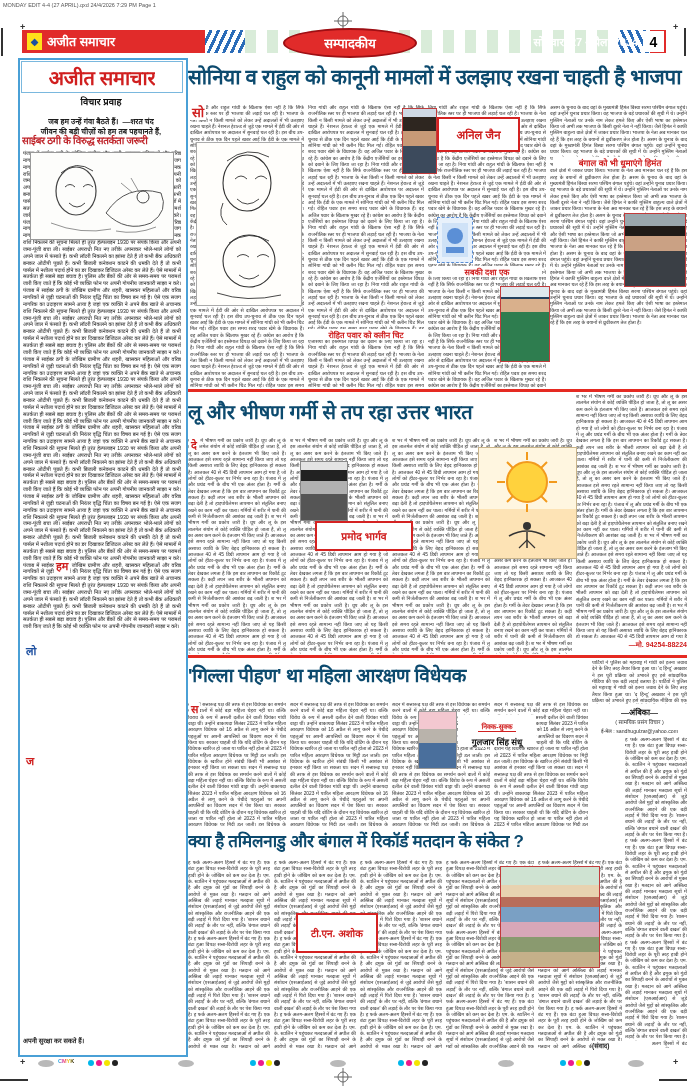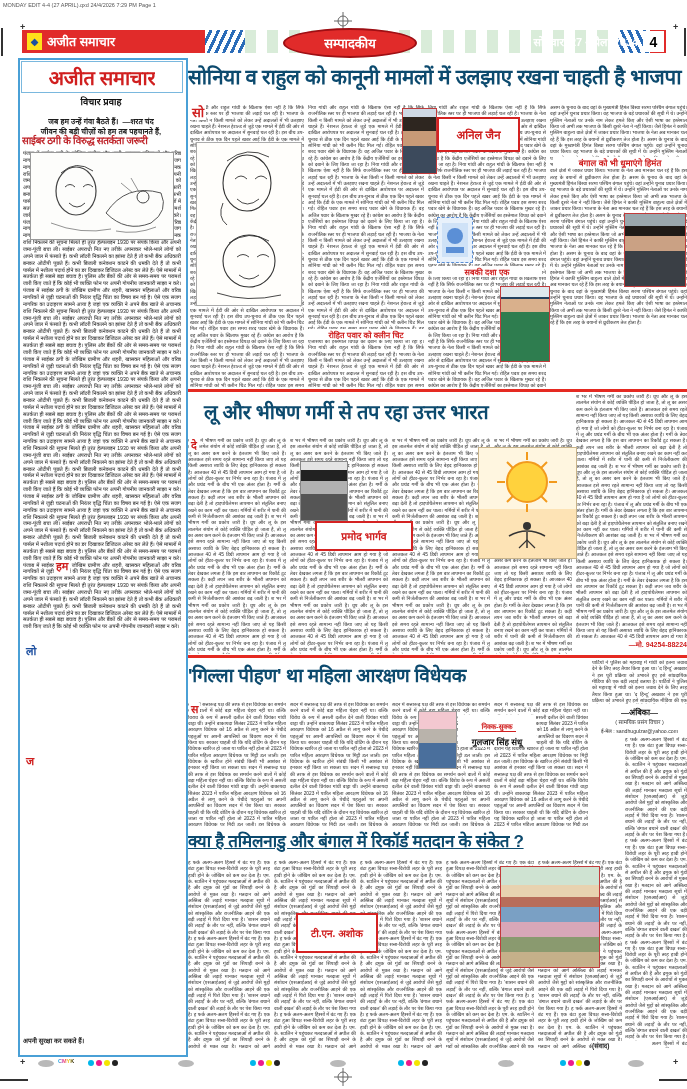--- a/index.html
+++ b/index.html
@@ -112,21 +112,21 @@
 </div>
 
 <div class="subhead" style="left:432px;top:266px;width:110px;font-size:8px;">सबकी दशा एक</div>
 <div class="photo" style="left:500px;top:286px;width:48px;height:74px;background:linear-gradient(180deg,#dfe9ee 0 14%,#23425f 10% 16%,#d9b08c 16% 34%,#2e7d4f 34% 100%);"></div>
 <div class="subhead" style="left:306px;top:329px;width:120px;font-size:8px;">रोहित पवार को क्लीन चिट</div>
 <div class="subhead" style="left:553px;top:157px;width:134px;font-size:8.5px;">बंगाल को भी धुमाएंगे हिमंत</div>
 <div class="photo" style="left:624px;top:213px;width:60px;height:72px;background:linear-gradient(180deg,#9aa7ad 0 16%,#1f1b18 16% 30%,#caa184 30% 52%,#3a3f45 52% 100%);"></div>
 
 <div class="rule" style="left:188px;top:389px;width:499px;"></div>
 
-<div class="hl" style="left:188px;top:398px;width:384px;font-size:20px;padding-left:16px;">लू और भीषण गर्मी से तप रहा उत्तर भारत</div>
+<div class="hl" style="left:188px;top:398px;width:384px;font-size:20px;">लू और भीषण गर्मी से तप रहा उत्तर भारत</div>
 
 <div class="col" style="left:188px;top:438px;width:98px;height:216px;">श भर में भीषण गर्मी का प्रकोप जारी है। धूप और लू के इस तालमेल संयोग से कोई व्यक्ति पीड़ित हो जाता है, तो लू का असर कम करने के इंतजाम भी किए जाते हैं। आजकल इसे समय रहते सामान्य नहीं किया जाए तो यह किसी असाध्य व्याधि के लिए बेहद हानिकारक हो सकता है। आजकल 40 से 45 डिग्री तापमान आम हो गया है जो लोगों को हीटर-कूलर पर निर्भर बना रहा है। पंजाब में लू और प्रचंड गर्मी के बीच भी एक अंतर होता है। गर्मी के तेवर देखकर लगता है कि इस बार तापमान का रिकॉर्ड टूट सकता है। कड़ी तपन जब शरीर के भीतरी तापमान को बढ़ा देती है तो हाइपोथैलेमस तापमान को संतुलित बनाए रखने का काम नहीं कर पाता। गर्मियों में शरीर में पानी की कमी से निर्जलीकरण की आशंका बढ़ जाती है।  श भर में भीषण गर्मी का प्रकोप जारी है। धूप और लू के इस तालमेल संयोग से कोई व्यक्ति पीड़ित हो जाता है, तो लू का असर कम करने के इंतजाम भी किए जाते हैं। आजकल इसे समय रहते सामान्य नहीं किया जाए तो यह किसी असाध्य व्याधि के लिए बेहद हानिकारक हो सकता है। आजकल 40 से 45 डिग्री तापमान आम हो गया है जो लोगों को हीटर-कूलर पर निर्भर बना रहा है। पंजाब में लू और प्रचंड गर्मी के बीच भी एक अंतर होता है। गर्मी के तेवर देखकर लगता है कि इस बार तापमान का रिकॉर्ड टूट सकता है। कड़ी तपन जब शरीर के भीतरी तापमान को बढ़ा देती है तो हाइपोथैलेमस तापमान को संतुलित बनाए रखने का काम नहीं कर पाता। गर्मियों में शरीर में पानी की कमी से निर्जलीकरण की आशंका बढ़ जाती है।  श भर में भीषण गर्मी का प्रकोप जारी है। धूप और लू के इस तालमेल संयोग से कोई व्यक्ति पीड़ित हो जाता है, तो लू का असर कम करने के इंतजाम भी किए जाते हैं। आजकल इसे समय रहते सामान्य नहीं किया जाए तो यह किसी असाध्य व्याधि के लिए बेहद हानिकारक हो सकता है। आजकल 40 से 45 डिग्री तापमान आम हो गया है जो लोगों को हीटर-कूलर पर निर्भर बना रहा है। पंजाब में लू और प्रचंड गर्मी के बीच भी एक अंतर होता है। गर्मी के तेवर देखकर लगता है कि इस बार तापमान का रिकॉर्ड टूट सकता है। कड़ी तपन जब शरीर के भीतरी तापमान को बढ़ा देती है तो हाइपोथैलेमस तापमान को संतुलित बनाए रखने का काम नहीं कर पाता। गर्मियों में शरीर में पानी की कमी से निर्जलीकरण की आशंका बढ़ जाती है।  श भर में भीषण गर्मी का प्रकोप जारी है। धूप और लू के इस तालमेल संयोग से कोई व्यक्ति पीड़ित हो जाता है, तो लू का असर कम करने के इंतजाम भी किए जाते हैं। आजकल इसे समय रहते सामान्य नहीं किया जाए तो यह किसी असाध्य व्याधि के लिए बेहद हानिकारक हो सकता है। आजकल 40 से 45 डिग्री तापमान आम हो गया है जो लोगों को हीटर-कूलर पर निर्भर बना रहा है। पंजाब में लू और प्रचंड गर्मी के बीच भी एक अंतर होता है। गर्मी के तेवर देखकर लगता है कि इस बार तापमान का रिकॉर्ड टूट सकता है। कड़ी तपन जब शरीर के भीतरी तापमान को बढ़ा देती है तो हाइपोथैलेमस तापमान को संतुलित बनाए रखने का काम नहीं कर पाता। गर्मियों में शरीर में पानी की कमी से निर्जलीकरण की आशंका बढ़ जाती है।  श भर में भीषण गर्मी का प्रकोप जारी है। धूप और लू के इस तालमेल संयोग से कोई व्यक्ति पीड़ित हो जाता है, तो लू का असर कम करने के इंतजाम भी किए जाते हैं। आजकल इसे समय रहते सामान्य नहीं किया जाए तो यह किसी असाध्य व्याधि के लिए बेहद हानिकारक हो सकता है। आजकल 40 से 45 डिग्री तापमान आम हो गया है जो लोगों को हीटर-कूलर पर निर्भर बना रहा है। पंजाब में लू और प्रचंड गर्मी के बीच भी एक अंतर होता है। गर्मी के तेवर देखकर लगता है कि इस बार तापमान का रिकॉर्ड टूट सकता है। कड़ी तपन जब शरीर के भीतरी तापमान को बढ़ा देती है तो हाइपोथैलेमस तापमान को संतुलित बनाए रखने का काम नहीं कर पाता। गर्मियों में शरीर में पानी की कमी से निर्जलीकरण की आशंका बढ़ जाती है।  </div>
 <div class="col" style="left:290px;top:438px;width:98px;height:216px;">श भर में भीषण गर्मी का प्रकोप जारी है। धूप और लू के इस तालमेल संयोग से कोई व्यक्ति पीड़ित हो जाता है, तो लू का असर कम करने के इंतजाम भी किए जाते हैं। आजकल इसे समय रहते सामान्य नहीं किया जाए तो यह किसी असाध्य व्याधि के लिए बेहद हानिकारक हो सकता है। आजकल 40 से 45 डिग्री तापमान आम हो गया है जो लोगों को हीटर-कूलर पर निर्भर बना रहा है। पंजाब में लू और प्रचंड गर्मी के बीच भी एक अंतर होता है। गर्मी के तेवर देखकर लगता है कि इस बार तापमान का रिकॉर्ड टूट सकता है। कड़ी तपन जब शरीर के भीतरी तापमान को बढ़ा देती है तो हाइपोथैलेमस तापमान को संतुलित बनाए रखने का काम नहीं कर पाता। गर्मियों में शरीर में पानी की कमी से निर्जलीकरण की आशंका बढ़ जाती है।  श भर में भीषण गर्मी का प्रकोप जारी है। धूप और लू के इस तालमेल संयोग से कोई व्यक्ति पीड़ित हो जाता है, तो लू का असर कम करने के इंतजाम भी किए जाते हैं। आजकल इसे समय रहते सामान्य नहीं किया जाए तो यह किसी असाध्य व्याधि के लिए बेहद हानिकारक हो सकता है। आजकल 40 से 45 डिग्री तापमान आम हो गया है जो लोगों को हीटर-कूलर पर निर्भर बना रहा है। पंजाब में लू और प्रचंड गर्मी के बीच भी एक अंतर होता है। गर्मी के तेवर देखकर लगता है कि इस बार तापमान का रिकॉर्ड टूट सकता है। कड़ी तपन जब शरीर के भीतरी तापमान को बढ़ा देती है तो हाइपोथैलेमस तापमान को संतुलित बनाए रखने का काम नहीं कर पाता। गर्मियों में शरीर में पानी की कमी से निर्जलीकरण की आशंका बढ़ जाती है।  श भर में भीषण गर्मी का प्रकोप जारी है। धूप और लू के इस तालमेल संयोग से कोई व्यक्ति पीड़ित हो जाता है, तो लू का असर कम करने के इंतजाम भी किए जाते हैं। आजकल इसे समय रहते सामान्य नहीं किया जाए तो यह किसी असाध्य व्याधि के लिए बेहद हानिकारक हो सकता है। आजकल 40 से 45 डिग्री तापमान आम हो गया है जो लोगों को हीटर-कूलर पर निर्भर बना रहा है। पंजाब में लू और प्रचंड गर्मी के बीच भी एक अंतर होता है। गर्मी के तेवर देखकर लगता है कि इस बार तापमान का रिकॉर्ड टूट सकता है। कड़ी तपन जब शरीर के भीतरी तापमान को बढ़ा देती है तो हाइपोथैलेमस तापमान को संतुलित बनाए रखने का काम नहीं कर पाता। गर्मियों में शरीर में पानी की कमी से निर्जलीकरण की आशंका बढ़ जाती है।  श भर में भीषण गर्मी का प्रकोप जारी है। धूप और लू के इस तालमेल संयोग से कोई व्यक्ति पीड़ित हो जाता है, तो लू का असर कम करने के इंतजाम भी किए जाते हैं। आजकल इसे समय रहते सामान्य नहीं किया जाए तो यह किसी असाध्य व्याधि के लिए बेहद हानिकारक हो सकता है। आजकल 40 से 45 डिग्री तापमान आम हो गया है जो लोगों को हीटर-कूलर पर निर्भर बना रहा है। पंजाब में लू और प्रचंड गर्मी के बीच भी एक अंतर होता है। गर्मी के तेवर देखकर लगता है कि इस बार तापमान का रिकॉर्ड टूट सकता है। कड़ी तपन जब शरीर के भीतरी तापमान को बढ़ा देती है तो हाइपोथैलेमस तापमान को संतुलित बनाए रखने का काम नहीं कर पाता। गर्मियों में शरीर में पानी की कमी से निर्जलीकरण की आशंका बढ़ जाती है।  श भर में भीषण गर्मी का प्रकोप जारी है। धूप और लू के इस तालमेल संयोग से कोई व्यक्ति पीड़ित हो जाता है, तो लू का असर कम करने के इंतजाम भी किए जाते हैं। आजकल इसे समय रहते सामान्य नहीं किया जाए तो यह किसी असाध्य व्याधि के लिए बेहद हानिकारक हो सकता है। आजकल 40 से 45 डिग्री तापमान आम हो गया है जो लोगों को हीटर-कूलर पर निर्भर बना रहा है। पंजाब में लू और प्रचंड गर्मी के बीच भी एक अंतर होता है। गर्मी के तेवर देखकर लगता है कि इस बार तापमान का रिकॉर्ड टूट सकता है। कड़ी तपन जब शरीर के भीतरी तापमान को बढ़ा देती है तो हाइपोथैलेमस तापमान को संतुलित बनाए रखने का काम नहीं कर पाता। गर्मियों में शरीर में पानी की कमी से निर्जलीकरण की आशंका बढ़ जाती है।  </div>
 <div class="col" style="left:392px;top:438px;width:98px;height:216px;">श भर में भीषण गर्मी का प्रकोप जारी है। धूप और लू के इस तालमेल संयोग से कोई व्यक्ति पीड़ित हो जाता है, तो लू का असर कम करने के इंतजाम भी किए जाते हैं। आजकल इसे समय रहते सामान्य नहीं किया जाए तो यह किसी असाध्य व्याधि के लिए बेहद हानिकारक हो सकता है। आजकल 40 से 45 डिग्री तापमान आम हो गया है जो लोगों को हीटर-कूलर पर निर्भर बना रहा है। पंजाब में लू और प्रचंड गर्मी के बीच भी एक अंतर होता है। गर्मी के तेवर देखकर लगता है कि इस बार तापमान का रिकॉर्ड टूट सकता है। कड़ी तपन जब शरीर के भीतरी तापमान को बढ़ा देती है तो हाइपोथैलेमस तापमान को संतुलित बनाए रखने का काम नहीं कर पाता। गर्मियों में शरीर में पानी की कमी से निर्जलीकरण की आशंका बढ़ जाती है।  श भर में भीषण गर्मी का प्रकोप जारी है। धूप और लू के इस तालमेल संयोग से कोई व्यक्ति पीड़ित हो जाता है, तो लू का असर कम करने के इंतजाम भी किए जाते हैं। आजकल इसे समय रहते सामान्य नहीं किया जाए तो यह किसी असाध्य व्याधि के लिए बेहद हानिकारक हो सकता है। आजकल 40 से 45 डिग्री तापमान आम हो गया है जो लोगों को हीटर-कूलर पर निर्भर बना रहा है। पंजाब में लू और प्रचंड गर्मी के बीच भी एक अंतर होता है। गर्मी के तेवर देखकर लगता है कि इस बार तापमान का रिकॉर्ड टूट सकता है। कड़ी तपन जब शरीर के भीतरी तापमान को बढ़ा देती है तो हाइपोथैलेमस तापमान को संतुलित बनाए रखने का काम नहीं कर पाता। गर्मियों में शरीर में पानी की कमी से निर्जलीकरण की आशंका बढ़ जाती है।  श भर में भीषण गर्मी का प्रकोप जारी है। धूप और लू के इस तालमेल संयोग से कोई व्यक्ति पीड़ित हो जाता है, तो लू का असर कम करने के इंतजाम भी किए जाते हैं। आजकल इसे समय रहते सामान्य नहीं किया जाए तो यह किसी असाध्य व्याधि के लिए बेहद हानिकारक हो सकता है। आजकल 40 से 45 डिग्री तापमान आम हो गया है जो लोगों को हीटर-कूलर पर निर्भर बना रहा है। पंजाब में लू और प्रचंड गर्मी के बीच भी एक अंतर होता है। गर्मी के तेवर देखकर लगता है कि इस बार तापमान का रिकॉर्ड टूट सकता है। कड़ी तपन जब शरीर के भीतरी तापमान को बढ़ा देती है तो हाइपोथैलेमस तापमान को संतुलित बनाए रखने का काम नहीं कर पाता। गर्मियों में शरीर में पानी की कमी से निर्जलीकरण की आशंका बढ़ जाती है।  श भर में भीषण गर्मी का प्रकोप जारी है। धूप और लू के इस तालमेल संयोग से कोई व्यक्ति पीड़ित हो जाता है, तो लू का असर कम करने के इंतजाम भी किए जाते हैं। आजकल इसे समय रहते सामान्य नहीं किया जाए तो यह किसी असाध्य व्याधि के लिए बेहद हानिकारक हो सकता है। आजकल 40 से 45 डिग्री तापमान आम हो गया है जो लोगों को हीटर-कूलर पर निर्भर बना रहा है। पंजाब में लू और प्रचंड गर्मी के बीच भी एक अंतर होता है। गर्मी के तेवर देखकर लगता है कि इस बार तापमान का रिकॉर्ड टूट सकता है। कड़ी तपन जब शरीर के भीतरी तापमान को बढ़ा देती है तो हाइपोथैलेमस तापमान को संतुलित बनाए रखने का काम नहीं कर पाता। गर्मियों में शरीर में पानी की कमी से निर्जलीकरण की आशंका बढ़ जाती है।  श भर में भीषण गर्मी का प्रकोप जारी है। धूप और लू के इस तालमेल संयोग से कोई व्यक्ति पीड़ित हो जाता है, तो लू का असर कम करने के इंतजाम भी किए जाते हैं। आजकल इसे समय रहते सामान्य नहीं किया जाए तो यह किसी असाध्य व्याधि के लिए बेहद हानिकारक हो सकता है। आजकल 40 से 45 डिग्री तापमान आम हो गया है जो लोगों को हीटर-कूलर पर निर्भर बना रहा है। पंजाब में लू और प्रचंड गर्मी के बीच भी एक अंतर होता है। गर्मी के तेवर देखकर लगता है कि इस बार तापमान का रिकॉर्ड टूट सकता है। कड़ी तपन जब शरीर के भीतरी तापमान को बढ़ा देती है तो हाइपोथैलेमस तापमान को संतुलित बनाए रखने का काम नहीं कर पाता। गर्मियों में शरीर में पानी की कमी से निर्जलीकरण की आशंका बढ़ जाती है।  </div>
 <div class="col" style="left:494px;top:438px;width:78px;height:216px;">श भर में भीषण गर्मी का प्रकोप जारी है। धूप और लू के इस तालमेल संयोग से कोई व्यक्ति पीड़ित हो जाता है, तो लू का असर कम करने के इंतजाम भी किए जाते हैं। आजकल इसे समय रहते सामान्य नहीं किया जाए तो यह किसी असाध्य व्याधि के लिए बेहद हानिकारक हो सकता है। आजकल 40 से 45 डिग्री तापमान आम हो गया है जो लोगों को हीटर-कूलर पर निर्भर बना रहा है। पंजाब में लू और प्रचंड गर्मी के बीच भी एक अंतर होता है। गर्मी के तेवर देखकर लगता है कि इस बार तापमान का रिकॉर्ड टूट सकता है। कड़ी तपन जब शरीर के भीतरी तापमान को बढ़ा देती है तो हाइपोथैलेमस तापमान को संतुलित बनाए रखने का काम नहीं कर पाता। गर्मियों में शरीर में पानी की कमी से निर्जलीकरण की आशंका बढ़ जाती है।  श भर में भीषण गर्मी का प्रकोप जारी है। धूप और लू के इस तालमेल संयोग से कोई व्यक्ति पीड़ित हो जाता है, तो लू का असर कम करने के इंतजाम भी किए जाते हैं। आजकल इसे समय रहते सामान्य नहीं किया जाए तो यह किसी असाध्य व्याधि के लिए बेहद हानिकारक हो सकता है। आजकल 40 से 45 डिग्री तापमान आम हो गया है जो लोगों को हीटर-कूलर पर निर्भर बना रहा है। पंजाब में लू और प्रचंड गर्मी के बीच भी एक अंतर होता है। गर्मी के तेवर देखकर लगता है कि इस बार तापमान का रिकॉर्ड टूट सकता है। कड़ी तपन जब शरीर के भीतरी तापमान को बढ़ा देती है तो हाइपोथैलेमस तापमान को संतुलित बनाए रखने का काम नहीं कर पाता। गर्मियों में शरीर में पानी की कमी से निर्जलीकरण की आशंका बढ़ जाती है।  श भर में भीषण गर्मी का प्रकोप जारी है। धूप और लू के इस तालमेल संयोग से कोई व्यक्ति पीड़ित हो जाता है, तो लू का असर कम करने के इंतजाम भी किए जाते हैं। आजकल इसे समय रहते सामान्य नहीं किया जाए तो यह किसी असाध्य व्याधि के लिए बेहद हानिकारक हो सकता है। आजकल 40 से 45 डिग्री तापमान आम हो गया है जो लोगों को हीटर-कूलर पर निर्भर बना रहा है। पंजाब में लू और प्रचंड गर्मी के बीच भी एक अंतर होता है। गर्मी के तेवर देखकर लगता है कि इस बार तापमान का रिकॉर्ड टूट सकता है। कड़ी तपन जब शरीर के भीतरी तापमान को बढ़ा देती है तो हाइपोथैलेमस तापमान को संतुलित बनाए रखने का काम नहीं कर पाता। गर्मियों में शरीर में पानी की कमी से निर्जलीकरण की आशंका बढ़ जाती है।  श भर में भीषण गर्मी का प्रकोप जारी है। धूप और लू के इस तालमेल संयोग से कोई व्यक्ति पीड़ित हो जाता है, तो लू का असर कम करने के इंतजाम भी किए जाते हैं। आजकल इसे समय रहते सामान्य नहीं किया जाए तो यह किसी असाध्य व्याधि के लिए बेहद हानिकारक हो सकता है। आजकल 40 से 45 डिग्री तापमान आम हो गया है जो लोगों को हीटर-कूलर पर निर्भर बना रहा है। पंजाब में लू और प्रचंड गर्मी के बीच भी एक अंतर होता है। गर्मी के तेवर देखकर लगता है कि इस बार तापमान का रिकॉर्ड टूट सकता है। कड़ी तपन जब शरीर के भीतरी तापमान को बढ़ा देती है तो हाइपोथैलेमस तापमान को संतुलित बनाए रखने का काम नहीं कर पाता। गर्मियों में शरीर में पानी की कमी से निर्जलीकरण की आशंका बढ़ जाती है।  श भर में भीषण गर्मी का प्रकोप जारी है। धूप और लू के इस तालमेल संयोग से कोई व्यक्ति पीड़ित हो जाता है, तो लू का असर कम करने के इंतजाम भी किए जाते हैं। आजकल इसे समय रहते सामान्य नहीं किया जाए तो यह किसी असाध्य व्याधि के लिए बेहद हानिकारक हो सकता है। आजकल 40 से 45 डिग्री तापमान आम हो गया है जो लोगों को हीटर-कूलर पर निर्भर बना रहा है। पंजाब में लू और प्रचंड गर्मी के बीच भी एक अंतर होता है। गर्मी के तेवर देखकर लगता है कि इस बार तापमान का रिकॉर्ड टूट सकता है। कड़ी तपन जब शरीर के भीतरी तापमान को बढ़ा देती है तो हाइपोथैलेमस तापमान को संतुलित बनाए रखने का काम नहीं कर पाता। गर्मियों में शरीर में पानी की कमी से निर्जलीकरण की आशंका बढ़ जाती है।  </div>
 <div class="col" style="left:576px;top:394px;width:111px;height:244px;">श भर में भीषण गर्मी का प्रकोप जारी है। धूप और लू के इस तालमेल संयोग से कोई व्यक्ति पीड़ित हो जाता है, तो लू का असर कम करने के इंतजाम भी किए जाते हैं। आजकल इसे समय रहते सामान्य नहीं किया जाए तो यह किसी असाध्य व्याधि के लिए बेहद हानिकारक हो सकता है। आजकल 40 से 45 डिग्री तापमान आम हो गया है जो लोगों को हीटर-कूलर पर निर्भर बना रहा है। पंजाब में लू और प्रचंड गर्मी के बीच भी एक अंतर होता है। गर्मी के तेवर देखकर लगता है कि इस बार तापमान का रिकॉर्ड टूट सकता है। कड़ी तपन जब शरीर के भीतरी तापमान को बढ़ा देती है तो हाइपोथैलेमस तापमान को संतुलित बनाए रखने का काम नहीं कर पाता। गर्मियों में शरीर में पानी की कमी से निर्जलीकरण की आशंका बढ़ जाती है।  श भर में भीषण गर्मी का प्रकोप जारी है। धूप और लू के इस तालमेल संयोग से कोई व्यक्ति पीड़ित हो जाता है, तो लू का असर कम करने के इंतजाम भी किए जाते हैं। आजकल इसे समय रहते सामान्य नहीं किया जाए तो यह किसी असाध्य व्याधि के लिए बेहद हानिकारक हो सकता है। आजकल 40 से 45 डिग्री तापमान आम हो गया है जो लोगों को हीटर-कूलर पर निर्भर बना रहा है। पंजाब में लू और प्रचंड गर्मी के बीच भी एक अंतर होता है। गर्मी के तेवर देखकर लगता है कि इस बार तापमान का रिकॉर्ड टूट सकता है। कड़ी तपन जब शरीर के भीतरी तापमान को बढ़ा देती है तो हाइपोथैलेमस तापमान को संतुलित बनाए रखने का काम नहीं कर पाता। गर्मियों में शरीर में पानी की कमी से निर्जलीकरण की आशंका बढ़ जाती है।  श भर में भीषण गर्मी का प्रकोप जारी है। धूप और लू के इस तालमेल संयोग से कोई व्यक्ति पीड़ित हो जाता है, तो लू का असर कम करने के इंतजाम भी किए जाते हैं। आजकल इसे समय रहते सामान्य नहीं किया जाए तो यह किसी असाध्य व्याधि के लिए बेहद हानिकारक हो सकता है। आजकल 40 से 45 डिग्री तापमान आम हो गया है जो लोगों को हीटर-कूलर पर निर्भर बना रहा है। पंजाब में लू और प्रचंड गर्मी के बीच भी एक अंतर होता है। गर्मी के तेवर देखकर लगता है कि इस बार तापमान का रिकॉर्ड टूट सकता है। कड़ी तपन जब शरीर के भीतरी तापमान को बढ़ा देती है तो हाइपोथैलेमस तापमान को संतुलित बनाए रखने का काम नहीं कर पाता। गर्मियों में शरीर में पानी की कमी से निर्जलीकरण की आशंका बढ़ जाती है।  श भर में भीषण गर्मी का प्रकोप जारी है। धूप और लू के इस तालमेल संयोग से कोई व्यक्ति पीड़ित हो जाता है, तो लू का असर कम करने के इंतजाम भी किए जाते हैं। आजकल इसे समय रहते सामान्य नहीं किया जाए तो यह किसी असाध्य व्याधि के लिए बेहद हानिकारक हो सकता है। आजकल 40 से 45 डिग्री तापमान आम हो गया है जो लोगों को हीटर-कूलर पर निर्भर बना रहा है। पंजाब में लू और प्रचंड गर्मी के बीच भी एक अंतर होता है। गर्मी के तेवर देखकर लगता है कि इस बार तापमान का रिकॉर्ड टूट सकता है। कड़ी तपन जब शरीर के भीतरी तापमान को बढ़ा देती है तो हाइपोथैलेमस तापमान को संतुलित बनाए रखने का काम नहीं कर पाता। गर्मियों में शरीर में पानी की कमी से निर्जलीकरण की आशंका बढ़ जाती है।  श भर में भीषण गर्मी का प्रकोप जारी है। धूप और लू के इस तालमेल संयोग से कोई व्यक्ति पीड़ित हो जाता है, तो लू का असर कम करने के इंतजाम भी किए जाते हैं। आजकल इसे समय रहते सामान्य नहीं किया जाए तो यह किसी असाध्य व्याधि के लिए बेहद हानिकारक हो सकता है। आजकल 40 से 45 डिग्री तापमान आम हो गया है जो लोगों को हीटर-कूलर पर निर्भर बना रहा है। पंजाब में लू और प्रचंड गर्मी के बीच भी एक अंतर होता है। गर्मी के तेवर देखकर लगता है कि इस बार तापमान का रिकॉर्ड टूट सकता है। कड़ी तपन जब शरीर के भीतरी तापमान को बढ़ा देती है तो हाइपोथैलेमस तापमान को संतुलित बनाए रखने का काम नहीं कर पाता। गर्मियों में शरीर में पानी की कमी से निर्जलीकरण की आशंका बढ़ जाती है।  श भर में भीषण गर्मी का प्रकोप जारी है। धूप और लू के इस तालमेल संयोग से कोई व्यक्ति पीड़ित हो जाता है, तो लू का असर कम करने के इंतजाम भी किए जाते हैं। आजकल इसे समय रहते सामान्य नहीं किया जाए तो यह किसी असाध्य व्याधि के लिए बेहद हानिकारक हो सकता है। आजकल 40 से 45 डिग्री तापमान आम हो गया है जो लोगों को हीटर-कूलर पर निर्भर बना रहा है। पंजाब में लू और प्रचंड गर्मी के बीच भी एक अंतर होता है। गर्मी के तेवर देखकर लगता है कि इस बार तापमान का रिकॉर्ड टूट सकता है। कड़ी तपन जब शरीर के भीतरी तापमान को बढ़ा देती है तो हाइपोथैलेमस तापमान को संतुलित बनाए रखने का काम नहीं कर पाता। गर्मियों में शरीर में पानी की कमी से निर्जलीकरण की आशंका बढ़ जाती है।  </div>
 
 <span class="dropcap" style="left:189px;top:439px;">दे</span>
 <div class="photo" style="left:300px;top:461px;width:46px;height:58px;border-color:#888;background:linear-gradient(180deg,#e4e4e4 0 14%,#222 14% 32%,#b9b0a6 32% 56%,#555 56% 100%);filter:grayscale(1);"></div>
 <div class="bylinebox" style="left:294px;top:521px;width:94px;height:26px;font-size:10.5px;margin-left:21px;">
@@ -168,21 +168,21 @@
 <div class="abs" style="left:458px;top:715px;width:78px;background:#fff;text-align:center;">
   <div style="color:#d01f1f;font-size:7px;font-weight:bold;border-bottom:1px solid #d01f1f;display:inline-block;padding:0 3px;">निक्क-सुक्क</div>
   <div style="font-weight:800;font-size:8.5px;color:#111;margin-top:3px;">गुलजार सिंह संधू</div>
 </div>
 
 <div class="col" style="left:592px;top:660px;width:95px;height:44px;">पार्टियों ने पुलिस को महाराष्ट्र में गांधी को इतना जवाब देने के लिए तरह तैयार किया हुआ था। 'द हिन्दू' अखबार ने इस पूरी प्रक्रिया को उभारते हुए इसे सांप्रदायिक मीडिया की एक बड़ी लड़ाई बताया है।  पार्टियों ने पुलिस को महाराष्ट्र में गांधी को इतना जवाब देने के लिए तरह तैयार किया हुआ था। 'द हिन्दू' अखबार ने इस पूरी प्रक्रिया को उभारते हुए इसे सांप्रदायिक मीडिया की एक बड़ी लड़ाई बताया है।  पार्टियों ने पुलिस को महाराष्ट्र में गांधी को इतना जवाब देने के लिए तरह तैयार किया हुआ था। 'द हिन्दू' अखबार ने इस पूरी प्रक्रिया को उभारते हुए इसे सांप्रदायिक मीडिया की एक बड़ी लड़ाई बताया है।  </div>
 <div class="abs" style="left:592px;top:706px;width:95px;text-align:center;font-weight:800;font-size:8px;color:#111;">—अंबिका—</div>
 <div class="abs" style="left:592px;top:718px;width:95px;text-align:center;font-size:5.5px;color:#333;">( सामयिक प्रसंग विचार )</div>
 <div class="abs" style="left:592px;top:727px;width:95px;text-align:center;font-size:5.2px;color:#333;">ई-मेल : sandhugulzar@yahoo.com</div>
 
-<div class="hl" style="left:188px;top:829px;width:460px;font-size:17px;text-decoration:underline;">क्या है तमिलनाडु और बंगाल में रिकॉर्ड मतदान के संकेत ?</div>
+<div class="hl" style="left:188px;top:829px;width:460px;font-size:17px;">क्या है तमिलनाडु और बंगाल में रिकॉर्ड मतदान के संकेत ?</div>
 
 <div class="col" style="left:188px;top:860px;width:82px;height:188px;">ह फर्क अलग-अलग हिस्सों में बंट गए हैं। एक बंटा हुआ विपक्ष सत्ता-विरोधी लहर के पूरी तरह हावी होने के जोखिम को कम कर देता है। एम. के. स्टालिन ने पहुंचकर मतदाताओं से अपील की है और द्रमुक को गुंडों का सिपाही बनने के आरोपों से मुक्त रखा है। मतदान को आगे अस्तित्व की लड़ाई मानकर मतदाता सूचों में संशोधन (एसआईआर) से जुड़े आरोपों जैसे मुद्दों को सांस्कृतिक और राजनीतिक आइने की एक बड़ी लड़ाई में पिरो दिया गया है। 'शासन बचाने की लड़ाई' के तौर पर नहीं, बल्कि 'बंगाल बचाने वाली दखल' की लड़ाई के तौर पर पेश किया गया है।  ह फर्क अलग-अलग हिस्सों में बंट गए हैं। एक बंटा हुआ विपक्ष सत्ता-विरोधी लहर के पूरी तरह हावी होने के जोखिम को कम कर देता है। एम. के. स्टालिन ने पहुंचकर मतदाताओं से अपील की है और द्रमुक को गुंडों का सिपाही बनने के आरोपों से मुक्त रखा है। मतदान को आगे अस्तित्व की लड़ाई मानकर मतदाता सूचों में संशोधन (एसआईआर) से जुड़े आरोपों जैसे मुद्दों को सांस्कृतिक और राजनीतिक आइने की एक बड़ी लड़ाई में पिरो दिया गया है। 'शासन बचाने की लड़ाई' के तौर पर नहीं, बल्कि 'बंगाल बचाने वाली दखल' की लड़ाई के तौर पर पेश किया गया है।  ह फर्क अलग-अलग हिस्सों में बंट गए हैं। एक बंटा हुआ विपक्ष सत्ता-विरोधी लहर के पूरी तरह हावी होने के जोखिम को कम कर देता है। एम. के. स्टालिन ने पहुंचकर मतदाताओं से अपील की है और द्रमुक को गुंडों का सिपाही बनने के आरोपों से मुक्त रखा है। मतदान को आगे अस्तित्व की लड़ाई मानकर मतदाता सूचों में संशोधन (एसआईआर) से जुड़े आरोपों जैसे मुद्दों को सांस्कृतिक और राजनीतिक आइने की एक बड़ी लड़ाई में पिरो दिया गया है। 'शासन बचाने की लड़ाई' के तौर पर नहीं, बल्कि 'बंगाल बचाने वाली दखल' की लड़ाई के तौर पर पेश किया गया है।  ह फर्क अलग-अलग हिस्सों में बंट गए हैं। एक बंटा हुआ विपक्ष सत्ता-विरोधी लहर के पूरी तरह हावी होने के जोखिम को कम कर देता है। एम. के. स्टालिन ने पहुंचकर मतदाताओं से अपील की है और द्रमुक को गुंडों का सिपाही बनने के आरोपों से मुक्त रखा है। मतदान को आगे अस्तित्व की लड़ाई मानकर मतदाता सूचों में संशोधन (एसआईआर) से जुड़े आरोपों जैसे मुद्दों को सांस्कृतिक और राजनीतिक आइने की एक बड़ी लड़ाई में पिरो दिया गया है। 'शासन बचाने की लड़ाई' के तौर पर नहीं, बल्कि 'बंगाल बचाने वाली दखल' की लड़ाई के तौर पर पेश किया गया है।  </div>
 <div class="col" style="left:274px;top:860px;width:82px;height:188px;">ह फर्क अलग-अलग हिस्सों में बंट गए हैं। एक बंटा हुआ विपक्ष सत्ता-विरोधी लहर के पूरी तरह हावी होने के जोखिम को कम कर देता है। एम. के. स्टालिन ने पहुंचकर मतदाताओं से अपील की है और द्रमुक को गुंडों का सिपाही बनने के आरोपों से मुक्त रखा है। मतदान को आगे अस्तित्व की लड़ाई मानकर मतदाता सूचों में संशोधन (एसआईआर) से जुड़े आरोपों जैसे मुद्दों को सांस्कृतिक और राजनीतिक आइने की एक बड़ी लड़ाई में पिरो दिया गया है। 'शासन बचाने की लड़ाई' के तौर पर नहीं, बल्कि 'बंगाल बचाने वाली दखल' की लड़ाई के तौर पर पेश किया गया है।  ह फर्क अलग-अलग हिस्सों में बंट गए हैं। एक बंटा हुआ विपक्ष सत्ता-विरोधी लहर के पूरी तरह हावी होने के जोखिम को कम कर देता है। एम. के. स्टालिन ने पहुंचकर मतदाताओं से अपील की है और द्रमुक को गुंडों का सिपाही बनने के आरोपों से मुक्त रखा है। मतदान को आगे अस्तित्व की लड़ाई मानकर मतदाता सूचों में संशोधन (एसआईआर) से जुड़े आरोपों जैसे मुद्दों को सांस्कृतिक और राजनीतिक आइने की एक बड़ी लड़ाई में पिरो दिया गया है। 'शासन बचाने की लड़ाई' के तौर पर नहीं, बल्कि 'बंगाल बचाने वाली दखल' की लड़ाई के तौर पर पेश किया गया है।  ह फर्क अलग-अलग हिस्सों में बंट गए हैं। एक बंटा हुआ विपक्ष सत्ता-विरोधी लहर के पूरी तरह हावी होने के जोखिम को कम कर देता है। एम. के. स्टालिन ने पहुंचकर मतदाताओं से अपील की है और द्रमुक को गुंडों का सिपाही बनने के आरोपों से मुक्त रखा है। मतदान को आगे अस्तित्व की लड़ाई मानकर मतदाता सूचों में संशोधन (एसआईआर) से जुड़े आरोपों जैसे मुद्दों को सांस्कृतिक और राजनीतिक आइने की एक बड़ी लड़ाई में पिरो दिया गया है। 'शासन बचाने की लड़ाई' के तौर पर नहीं, बल्कि 'बंगाल बचाने वाली दखल' की लड़ाई के तौर पर पेश किया गया है।  ह फर्क अलग-अलग हिस्सों में बंट गए हैं। एक बंटा हुआ विपक्ष सत्ता-विरोधी लहर के पूरी तरह हावी होने के जोखिम को कम कर देता है। एम. के. स्टालिन ने पहुंचकर मतदाताओं से अपील की है और द्रमुक को गुंडों का सिपाही बनने के आरोपों से मुक्त रखा है। मतदान को आगे अस्तित्व की लड़ाई मानकर मतदाता सूचों में संशोधन (एसआईआर) से जुड़े आरोपों जैसे मुद्दों को सांस्कृतिक और राजनीतिक आइने की एक बड़ी लड़ाई में पिरो दिया गया है। 'शासन बचाने की लड़ाई' के तौर पर नहीं, बल्कि 'बंगाल बचाने वाली दखल' की लड़ाई के तौर पर पेश किया गया है।  </div>
 <div class="col" style="left:360px;top:860px;width:82px;height:188px;">ह फर्क अलग-अलग हिस्सों में बंट गए हैं। एक बंटा हुआ विपक्ष सत्ता-विरोधी लहर के पूरी तरह हावी होने के जोखिम को कम कर देता है। एम. के. स्टालिन ने पहुंचकर मतदाताओं से अपील की है और द्रमुक को गुंडों का सिपाही बनने के आरोपों से मुक्त रखा है। मतदान को आगे अस्तित्व की लड़ाई मानकर मतदाता सूचों में संशोधन (एसआईआर) से जुड़े आरोपों जैसे मुद्दों को सांस्कृतिक और राजनीतिक आइने की एक बड़ी लड़ाई में पिरो दिया गया है। 'शासन बचाने की लड़ाई' के तौर पर नहीं, बल्कि 'बंगाल बचाने वाली दखल' की लड़ाई के तौर पर पेश किया गया है।  ह फर्क अलग-अलग हिस्सों में बंट गए हैं। एक बंटा हुआ विपक्ष सत्ता-विरोधी लहर के पूरी तरह हावी होने के जोखिम को कम कर देता है। एम. के. स्टालिन ने पहुंचकर मतदाताओं से अपील की है और द्रमुक को गुंडों का सिपाही बनने के आरोपों से मुक्त रखा है। मतदान को आगे अस्तित्व की लड़ाई मानकर मतदाता सूचों में संशोधन (एसआईआर) से जुड़े आरोपों जैसे मुद्दों को सांस्कृतिक और राजनीतिक आइने की एक बड़ी लड़ाई में पिरो दिया गया है। 'शासन बचाने की लड़ाई' के तौर पर नहीं, बल्कि 'बंगाल बचाने वाली दखल' की लड़ाई के तौर पर पेश किया गया है।  ह फर्क अलग-अलग हिस्सों में बंट गए हैं। एक बंटा हुआ विपक्ष सत्ता-विरोधी लहर के पूरी तरह हावी होने के जोखिम को कम कर देता है। एम. के. स्टालिन ने पहुंचकर मतदाताओं से अपील की है और द्रमुक को गुंडों का सिपाही बनने के आरोपों से मुक्त रखा है। मतदान को आगे अस्तित्व की लड़ाई मानकर मतदाता सूचों में संशोधन (एसआईआर) से जुड़े आरोपों जैसे मुद्दों को सांस्कृतिक और राजनीतिक आइने की एक बड़ी लड़ाई में पिरो दिया गया है। 'शासन बचाने की लड़ाई' के तौर पर नहीं, बल्कि 'बंगाल बचाने वाली दखल' की लड़ाई के तौर पर पेश किया गया है।  ह फर्क अलग-अलग हिस्सों में बंट गए हैं। एक बंटा हुआ विपक्ष सत्ता-विरोधी लहर के पूरी तरह हावी होने के जोखिम को कम कर देता है। एम. के. स्टालिन ने पहुंचकर मतदाताओं से अपील की है और द्रमुक को गुंडों का सिपाही बनने के आरोपों से मुक्त रखा है। मतदान को आगे अस्तित्व की लड़ाई मानकर मतदाता सूचों में संशोधन (एसआईआर) से जुड़े आरोपों जैसे मुद्दों को सांस्कृतिक और राजनीतिक आइने की एक बड़ी लड़ाई में पिरो दिया गया है। 'शासन बचाने की लड़ाई' के तौर पर नहीं, बल्कि 'बंगाल बचाने वाली दखल' की लड़ाई के तौर पर पेश किया गया है।  </div>
 <div class="col" style="left:446px;top:860px;width:88px;height:188px;">ह फर्क अलग-अलग हिस्सों में बंट गए हैं। एक बंटा हुआ विपक्ष सत्ता-विरोधी लहर के पूरी तरह हावी होने के जोखिम को कम कर देता है। एम. के. स्टालिन ने पहुंचकर मतदाताओं से अपील की है और द्रमुक को गुंडों का सिपाही बनने के आरोपों से मुक्त रखा है। मतदान को आगे अस्तित्व की लड़ाई मानकर मतदाता सूचों में संशोधन (एसआईआर) से जुड़े आरोपों जैसे मुद्दों को सांस्कृतिक और राजनीतिक आइने की एक बड़ी लड़ाई में पिरो दिया गया है। 'शासन बचाने की लड़ाई' के तौर पर नहीं, बल्कि 'बंगाल बचाने वाली दखल' की लड़ाई के तौर पर पेश किया गया है।  ह फर्क अलग-अलग हिस्सों में बंट गए हैं। एक बंटा हुआ विपक्ष सत्ता-विरोधी लहर के पूरी तरह हावी होने के जोखिम को कम कर देता है। एम. के. स्टालिन ने पहुंचकर मतदाताओं से अपील की है और द्रमुक को गुंडों का सिपाही बनने के आरोपों से मुक्त रखा है। मतदान को आगे अस्तित्व की लड़ाई मानकर मतदाता सूचों में संशोधन (एसआईआर) से जुड़े आरोपों जैसे मुद्दों को सांस्कृतिक और राजनीतिक आइने की एक बड़ी लड़ाई में पिरो दिया गया है। 'शासन बचाने की लड़ाई' के तौर पर नहीं, बल्कि 'बंगाल बचाने वाली दखल' की लड़ाई के तौर पर पेश किया गया है।  ह फर्क अलग-अलग हिस्सों में बंट गए हैं। एक बंटा हुआ विपक्ष सत्ता-विरोधी लहर के पूरी तरह हावी होने के जोखिम को कम कर देता है। एम. के. स्टालिन ने पहुंचकर मतदाताओं से अपील की है और द्रमुक को गुंडों का सिपाही बनने के आरोपों से मुक्त रखा है। मतदान को आगे अस्तित्व की लड़ाई मानकर मतदाता सूचों में संशोधन (एसआईआर) से जुड़े आरोपों जैसे मुद्दों को सांस्कृतिक और राजनीतिक आइने की एक बड़ी लड़ाई में पिरो दिया गया है। 'शासन बचाने की लड़ाई' के तौर पर नहीं, बल्कि 'बंगाल बचाने वाली दखल' की लड़ाई के तौर पर पेश किया गया है।  ह फर्क अलग-अलग हिस्सों में बंट गए हैं। एक बंटा हुआ विपक्ष सत्ता-विरोधी लहर के पूरी तरह हावी होने के जोखिम को कम कर देता है। एम. के. स्टालिन ने पहुंचकर मतदाताओं से अपील की है और द्रमुक को गुंडों का सिपाही बनने के आरोपों से मुक्त रखा है। मतदान को आगे अस्तित्व की लड़ाई मानकर मतदाता सूचों में संशोधन (एसआईआर) से जुड़े आरोपों जैसे मुद्दों को सांस्कृतिक और राजनीतिक आइने की एक बड़ी लड़ाई में पिरो दिया गया है। 'शासन बचाने की लड़ाई' के तौर पर नहीं, बल्कि 'बंगाल बचाने वाली दखल' की लड़ाई के तौर पर पेश किया गया है।  </div>
 <div class="col" style="left:538px;top:860px;width:84px;height:188px;">ह फर्क अलग-अलग हिस्सों में बंट गए हैं। एक बंटा हुआ विपक्ष सत्ता-विरोधी लहर के पूरी तरह हावी होने के जोखिम को कम कर देता है। एम. के. स्टालिन ने पहुंचकर मतदाताओं से अपील की है और द्रमुक को गुंडों का सिपाही बनने के आरोपों से मुक्त रखा है। मतदान को आगे अस्तित्व की लड़ाई मानकर मतदाता सूचों में संशोधन (एसआईआर) से जुड़े आरोपों जैसे मुद्दों को सांस्कृतिक और राजनीतिक आइने की एक बड़ी लड़ाई में पिरो दिया गया है। 'शासन बचाने की लड़ाई' के तौर पर नहीं, बल्कि 'बंगाल बचाने वाली दखल' की लड़ाई के तौर पर पेश किया गया है।  ह फर्क अलग-अलग हिस्सों में बंट गए हैं। एक बंटा हुआ विपक्ष सत्ता-विरोधी लहर के पूरी तरह हावी होने के जोखिम को कम कर देता है। एम. के. स्टालिन ने पहुंचकर मतदाताओं से अपील की है और द्रमुक को गुंडों का सिपाही बनने के आरोपों से मुक्त रखा है। मतदान को आगे अस्तित्व की लड़ाई मानकर मतदाता सूचों में संशोधन (एसआईआर) से जुड़े आरोपों जैसे मुद्दों को सांस्कृतिक और राजनीतिक आइने की एक बड़ी लड़ाई में पिरो दिया गया है। 'शासन बचाने की लड़ाई' के तौर पर नहीं, बल्कि 'बंगाल बचाने वाली दखल' की लड़ाई के तौर पर पेश किया गया है।  ह फर्क अलग-अलग हिस्सों में बंट गए हैं। एक बंटा हुआ विपक्ष सत्ता-विरोधी लहर के पूरी तरह हावी होने के जोखिम को कम कर देता है। एम. के. स्टालिन ने पहुंचकर मतदाताओं से अपील की है और द्रमुक को गुंडों का सिपाही बनने के आरोपों से मुक्त रखा है। मतदान को आगे अस्तित्व की लड़ाई मानकर मतदाता सूचों में संशोधन (एसआईआर) से जुड़े आरोपों जैसे मुद्दों को सांस्कृतिक और राजनीतिक आइने की एक बड़ी लड़ाई में पिरो दिया गया है। 'शासन बचाने की लड़ाई' के तौर पर नहीं, बल्कि 'बंगाल बचाने वाली दखल' की लड़ाई के तौर पर पेश किया गया है।  ह फर्क अलग-अलग हिस्सों में बंट गए हैं। एक बंटा हुआ विपक्ष सत्ता-विरोधी लहर के पूरी तरह हावी होने के जोखिम को कम कर देता है। एम. के. स्टालिन ने पहुंचकर मतदाताओं से अपील की है और द्रमुक को गुंडों का सिपाही बनने के आरोपों से मुक्त रखा है। मतदान को आगे अस्तित्व की लड़ाई मानकर मतदाता सूचों में संशोधन (एसआईआर) से जुड़े आरोपों जैसे मुद्दों को सांस्कृतिक और राजनीतिक आइने की एक बड़ी लड़ाई में पिरो दिया गया है। 'शासन बचाने की लड़ाई' के तौर पर नहीं, बल्कि 'बंगाल बचाने वाली दखल' की लड़ाई के तौर पर पेश किया गया है।  </div>
 <div class="col" style="left:625px;top:737px;width:62px;height:311px;">ह फर्क अलग-अलग हिस्सों में बंट गए हैं। एक बंटा हुआ विपक्ष सत्ता-विरोधी लहर के पूरी तरह हावी होने के जोखिम को कम कर देता है। एम. के. स्टालिन ने पहुंचकर मतदाताओं से अपील की है और द्रमुक को गुंडों का सिपाही बनने के आरोपों से मुक्त रखा है। मतदान को आगे अस्तित्व की लड़ाई मानकर मतदाता सूचों में संशोधन (एसआईआर) से जुड़े आरोपों जैसे मुद्दों को सांस्कृतिक और राजनीतिक आइने की एक बड़ी लड़ाई में पिरो दिया गया है। 'शासन बचाने की लड़ाई' के तौर पर नहीं, बल्कि 'बंगाल बचाने वाली दखल' की लड़ाई के तौर पर पेश किया गया है।  ह फर्क अलग-अलग हिस्सों में बंट गए हैं। एक बंटा हुआ विपक्ष सत्ता-विरोधी लहर के पूरी तरह हावी होने के जोखिम को कम कर देता है। एम. के. स्टालिन ने पहुंचकर मतदाताओं से अपील की है और द्रमुक को गुंडों का सिपाही बनने के आरोपों से मुक्त रखा है। मतदान को आगे अस्तित्व की लड़ाई मानकर मतदाता सूचों में संशोधन (एसआईआर) से जुड़े आरोपों जैसे मुद्दों को सांस्कृतिक और राजनीतिक आइने की एक बड़ी लड़ाई में पिरो दिया गया है। 'शासन बचाने की लड़ाई' के तौर पर नहीं, बल्कि 'बंगाल बचाने वाली दखल' की लड़ाई के तौर पर पेश किया गया है।  ह फर्क अलग-अलग हिस्सों में बंट गए हैं। एक बंटा हुआ विपक्ष सत्ता-विरोधी लहर के पूरी तरह हावी होने के जोखिम को कम कर देता है। एम. के. स्टालिन ने पहुंचकर मतदाताओं से अपील की है और द्रमुक को गुंडों का सिपाही बनने के आरोपों से मुक्त रखा है। मतदान को आगे अस्तित्व की लड़ाई मानकर मतदाता सूचों में संशोधन (एसआईआर) से जुड़े आरोपों जैसे मुद्दों को सांस्कृतिक और राजनीतिक आइने की एक बड़ी लड़ाई में पिरो दिया गया है। 'शासन बचाने की लड़ाई' के तौर पर नहीं, बल्कि 'बंगाल बचाने वाली दखल' की लड़ाई के तौर पर पेश किया गया है।  ह फर्क अलग-अलग हिस्सों में बंट गए हैं। एक बंटा हुआ विपक्ष सत्ता-विरोधी लहर के पूरी तरह हावी होने के जोखिम को कम कर देता है। एम. के. स्टालिन ने पहुंचकर मतदाताओं से अपील की है और द्रमुक को गुंडों का सिपाही बनने के आरोपों से मुक्त रखा है। मतदान को आगे अस्तित्व की लड़ाई मानकर मतदाता सूचों में संशोधन (एसआईआर) से जुड़े आरोपों जैसे मुद्दों को सांस्कृतिक और राजनीतिक आइने की एक बड़ी लड़ाई में पिरो दिया गया है। 'शासन बचाने की लड़ाई' के तौर पर नहीं, बल्कि 'बंगाल बचाने वाली दखल' की लड़ाई के तौर पर पेश किया गया है।  ह फर्क अलग-अलग हिस्सों में बंट गए हैं। एक बंटा हुआ विपक्ष सत्ता-विरोधी लहर के पूरी तरह हावी होने के जोखिम को कम कर देता है। एम. के. स्टालिन ने पहुंचकर मतदाताओं से अपील की है और द्रमुक को गुंडों का सिपाही बनने के आरोपों से मुक्त रखा है। मतदान को आगे अस्तित्व की लड़ाई मानकर मतदाता सूचों में संशोधन (एसआईआर) से जुड़े आरोपों जैसे मुद्दों को सांस्कृतिक और राजनीतिक आइने की एक बड़ी लड़ाई में पिरो दिया गया है। 'शासन बचाने की लड़ाई' के तौर पर नहीं, बल्कि 'बंगाल बचाने वाली दखल' की लड़ाई के तौर पर पेश किया गया है।  </div>
 
 <div class="bylinebox" style="left:296px;top:913px;width:78px;height:36px;font-size:10px;text-align:right;">
     <span>टी.एन. अशोक</span>

